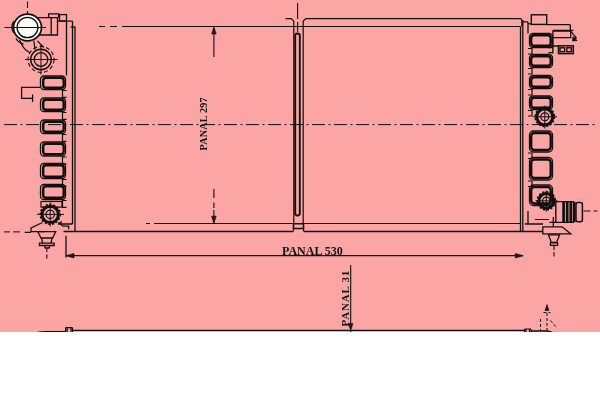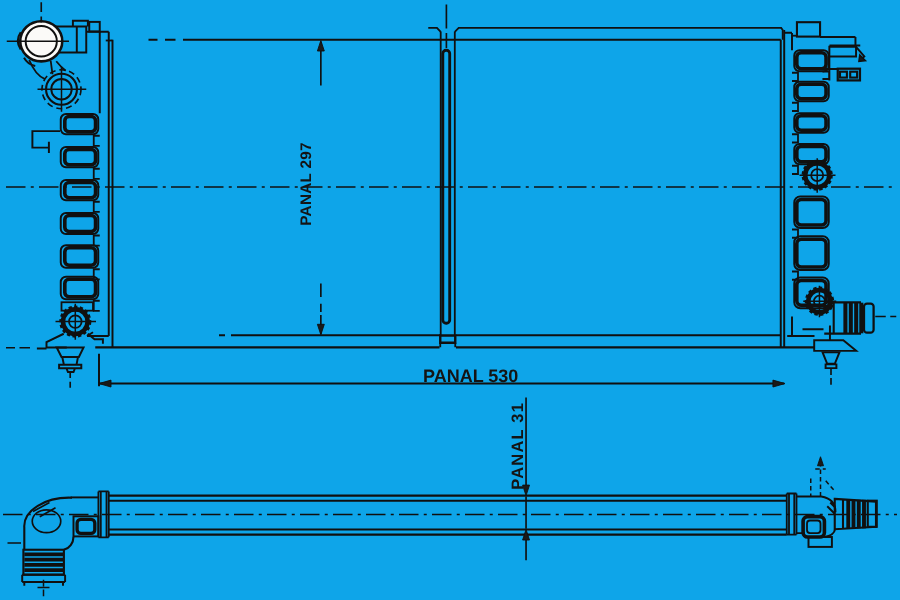--- a/index.html
+++ b/index.html
@@ -1,15 +1,15 @@
 <!DOCTYPE html>
 <html><head><meta charset="utf-8">
 <style>
 html,body{margin:0;padding:0;}
-#c{position:relative;width:600px;height:400px;background:#0ea5e9;overflow:hidden;font-family:Liberation Sans, sans-serif;}
+#c{position:relative;width:600px;height:332px;background:#fca5a5;overflow:hidden;font-family:Liberation Serif, serif;}
 svg{display:block;filter:blur(0.35px);}
 text{fill:#141414;}
 </style></head>
 <body>
 <div id="c">
 <svg width="600" height="400" viewBox="0 0 600 400" fill="none" stroke="#101010" stroke-width="1.45">
 
 <path d="M99,26.5 h6 m5,0 h7 m5,0 H520.5" stroke-width="1.2"></path>
 <path d="M70.5,27 h4.5" stroke-width="1.2"></path>
 

